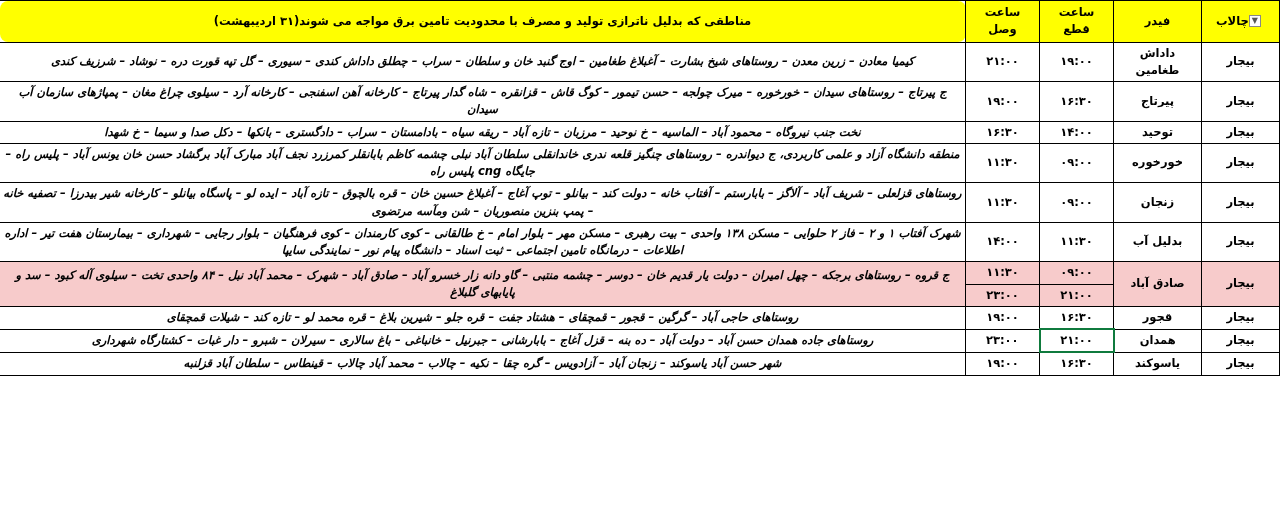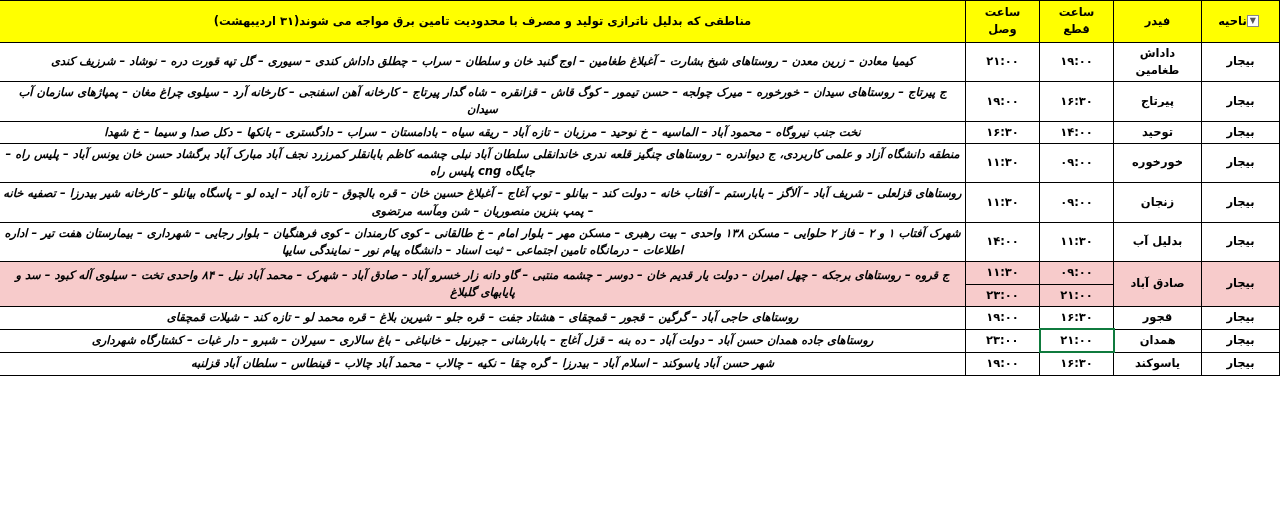--- a/index.html
+++ b/index.html
@@ -38,21 +38,21 @@
     background: #ffff00;
     font-size: 11.5px;
     font-weight: bold;
     height: 22px;
     padding: 3px 4px;
   }
   td.col-naahie { width: 78px; }
   td.col-feeder { width: 88px; }
   td.col-ghat   { width: 74px; }
   td.col-vasl   { width: 74px; }
-  td.col-desc   { width: 966px; }
+  td.col-desc   { width: 966px; border-radius: 8px; }
 
   td.desc {
     text-align: center;
     padding: 4px 8px;
     font-size: 11.5px;
     line-height: 1.75;
     font-style: italic;
   }
   td.time {
     font-size: 12px;
@@ -86,21 +86,21 @@
   <table class="grid">
     <colgroup>
       <col style="width:78px">
       <col style="width:88px">
       <col style="width:74px">
       <col style="width:74px">
       <col style="width:966px">
     </colgroup>
     <tbody>
       <tr class="header-row">
-        <td class="col-naahie"><span class="sort-mark">▼</span><span>ناحیه</span></td>
+        <td class="col-naahie"><span class="sort-mark">▼</span><span>چالاب</span></td>
         <td class="col-feeder">فیدر</td>
         <td class="col-ghat">ساعت قطع</td>
         <td class="col-vasl">ساعت وصل</td>
         <td class="col-desc">مناطقی که بدلیل ناترازی تولید و مصرف با محدودیت تامین برق مواجه می شوند(۳۱ اردیبهشت)</td>
       </tr>
 
       <tr>
         <td>بیجار</td>
         <td>داداش طغامین</td>
         <td class="time">۱۹:۰۰</td>
@@ -174,17 +174,17 @@
         <td class="time hl-green">۲۱:۰۰</td>
         <td class="time">۲۳:۰۰</td>
         <td class="desc">روستاهای جاده همدان حسن آباد – دولت آباد – ده بنه – قزل آغاج – بابارشانی – جبرنیل – خانباغی – باغ سالاری – سیرلان – شبرو – دار غبات – کشتارگاه شهرداری</td>
       </tr>
 
       <tr>
         <td>بیجار</td>
         <td>یاسوکند</td>
         <td class="time">۱۶:۳۰</td>
         <td class="time">۱۹:۰۰</td>
-        <td class="desc">شهر حسن آباد یاسوکند – اسلام آباد – بیدرزا – گره چقا – نکیه – چالاب – محمد آباد چالاب – قینطاس – سلطان آباد قزلنبه</td>
+        <td class="desc">شهر حسن آباد یاسوکند – زنجان آباد – آزادویس – گره چقا – نکیه – چالاب – محمد آباد چالاب – قینطاس – سلطان آباد قزلنبه</td>
       </tr>
     </tbody>
   </table>
 </div>
 
 </body></html>

